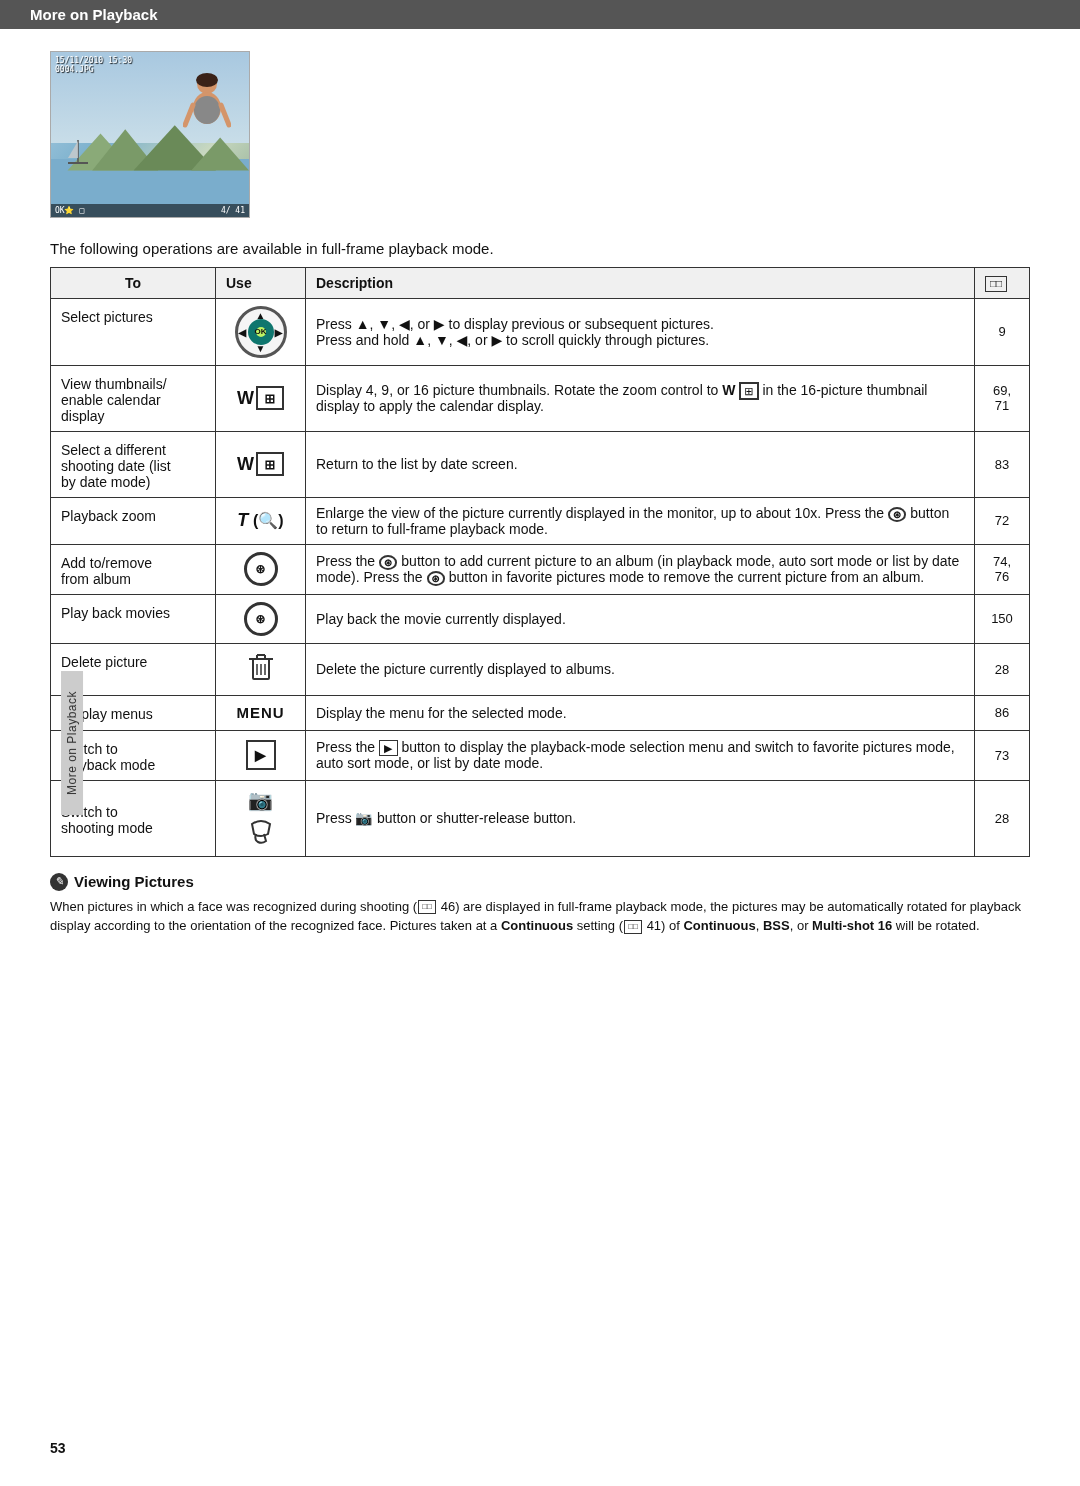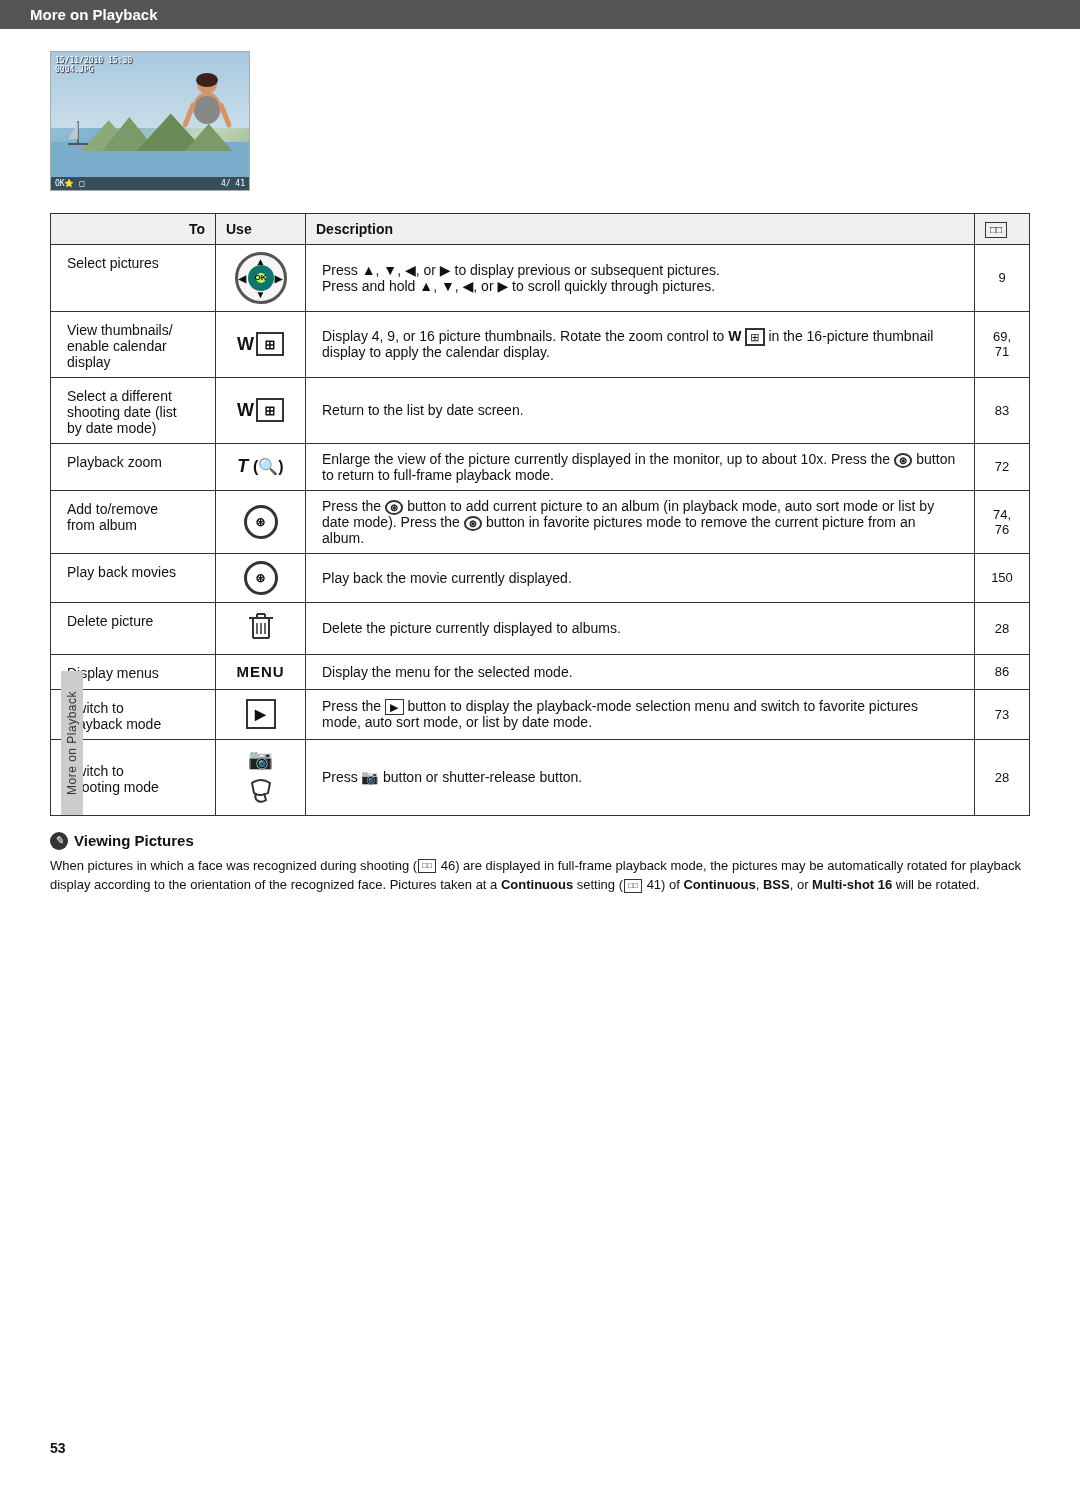--- a/index.html
+++ b/index.html
@@ -45,21 +45,21 @@
     }
 
     .intro-text {
       flex: 1;
       font-size: 15px;
       line-height: 1.6;
     }
 
     .intro-image {
       width: 200px;
-      height: 140px;
+      height: 167px;
       border: 1px solid #aaa;
       background: #e8e8e8;
       flex-shrink: 0;
       position: relative;
       overflow: hidden;
     }
 
     .camera-preview {
       width: 100%;
       height: 100%;
@@ -81,39 +81,39 @@
 
     .operations-table th {
       border: 1px solid #333;
       padding: 6px 10px;
       text-align: left;
       background: #f0f0f0;
       font-weight: bold;
     }
 
     .operations-table th:first-child {
-      text-align: right;
+      text-align: center;
       width: 165px;
     }
 
     .operations-table th:nth-child(2) {
       width: 90px;
     }
 
     .operations-table th:nth-child(3) {
       text-align: left;
     }
 
     .operations-table th:last-child {
       width: 55px;
     }
 
     .operations-table td {
       border: 1px solid #333;
-      padding: 7px 16px;
+      padding: 7px 10px;
       vertical-align: middle;
     }
 
     .operations-table td:first-child {
       font-size: 14px;
       vertical-align: top;
       padding-top: 10px;
     }
 
     .operations-table td:nth-child(2) {
@@ -372,20 +372,21 @@
         </div>
 
         <div style="position:absolute;bottom:0;left:0;right:0;background:rgba(0,0,0,0.55);color:#fff;font-size:8px;font-family:monospace;padding:2px 4px;display:flex;justify-content:space-between;">
           <span>OK⭐ □</span>
           <span>4/ 41</span>
         </div>
       </div>
     </div>
   </div>
 
+  <p class="table-intro">The following operations are available in full-frame playback mode.</p>
 
   <table class="operations-table">
     <thead>
       <tr>
         <th>To</th>
         <th>Use</th>
         <th>Description</th>
         <th>
           <span style="display:inline-flex;align-items:center;justify-content:center;border:1.5px solid #333;width:22px;height:16px;font-size:10px;">□□</span>
         </th>

